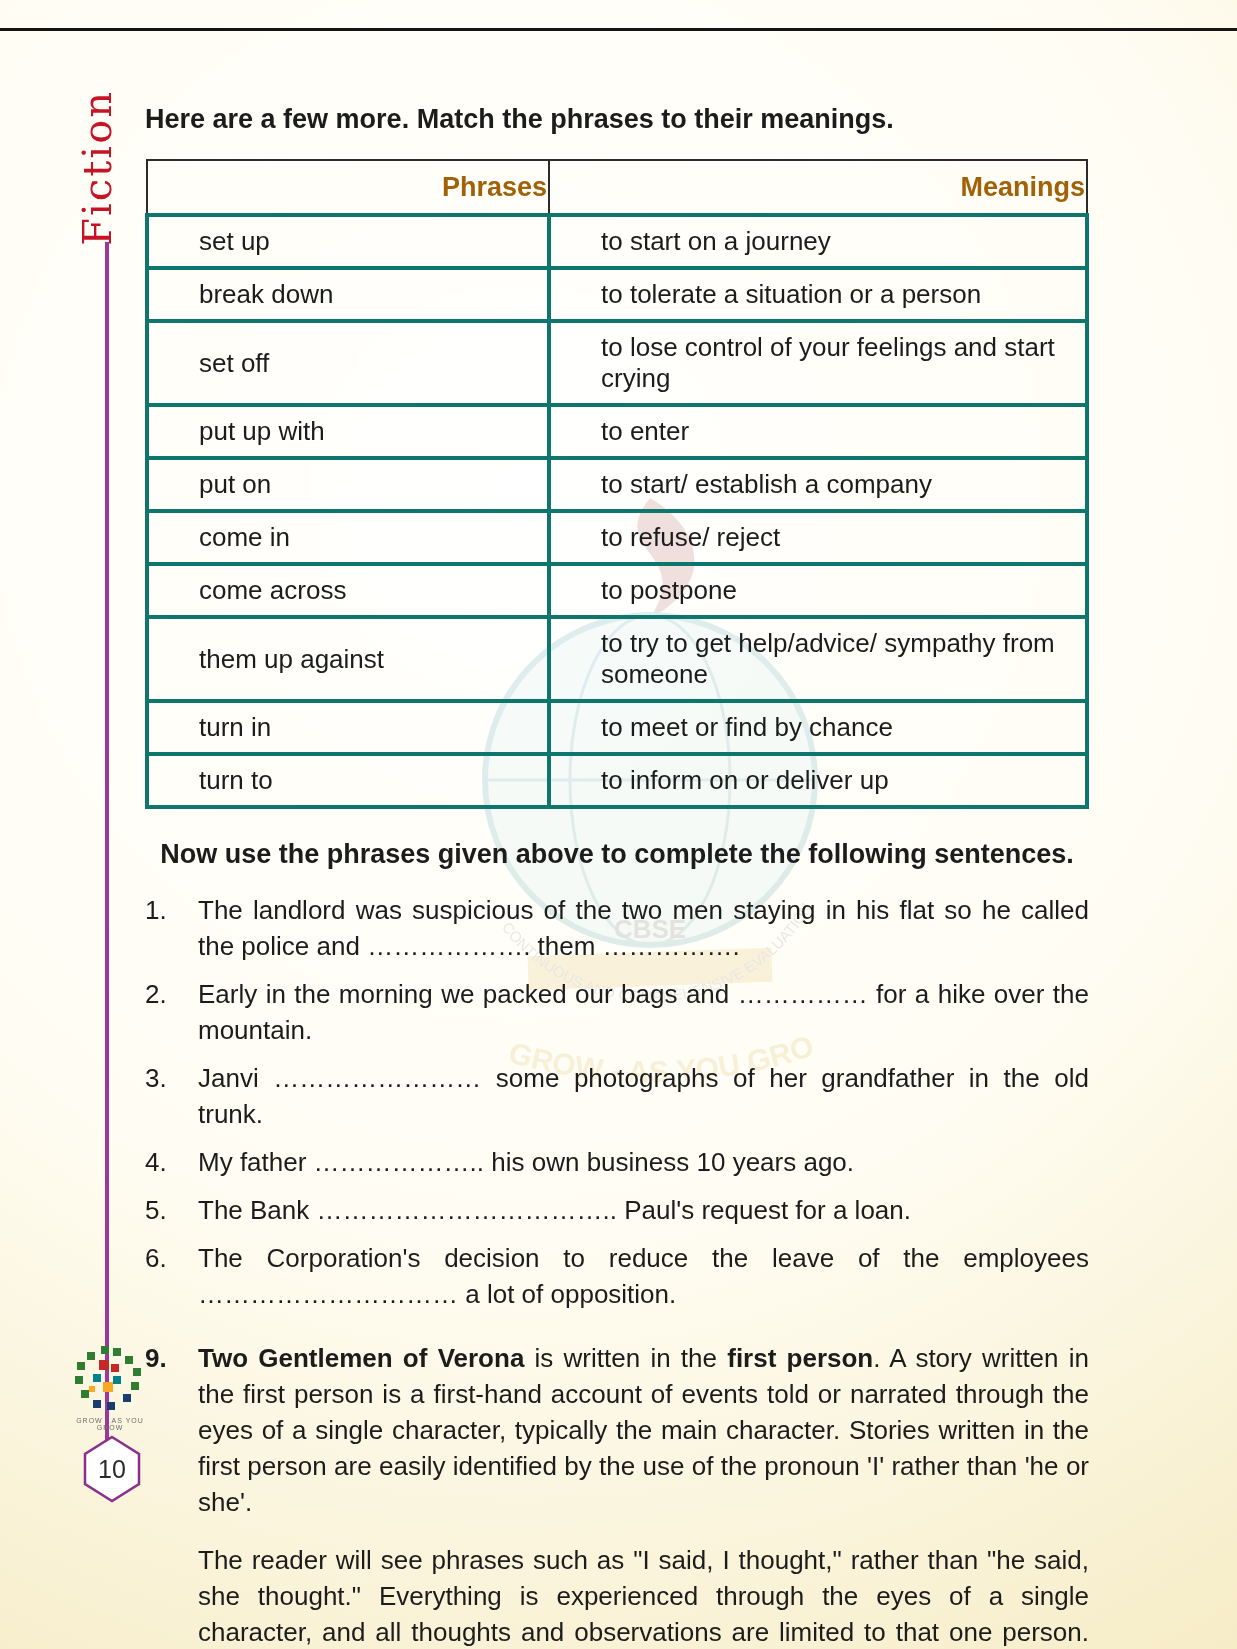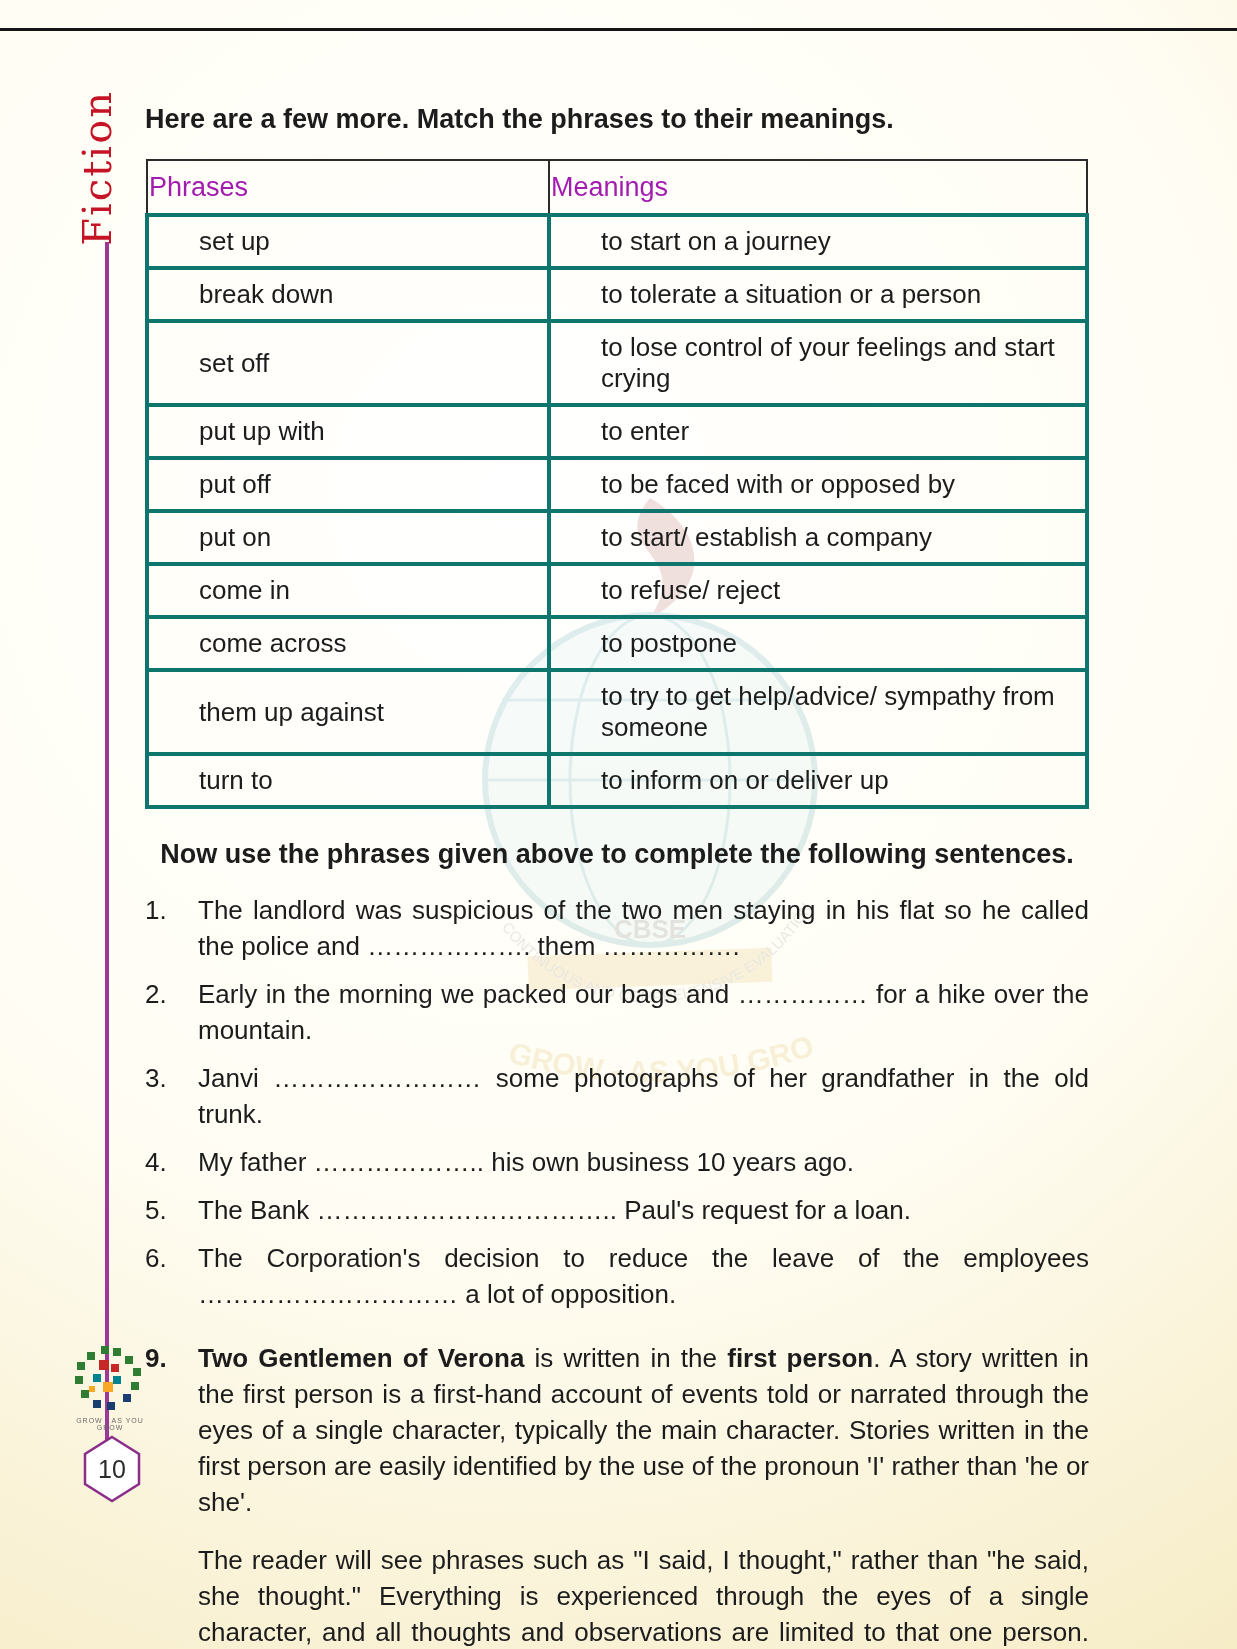--- a/index.html
+++ b/index.html
@@ -19,22 +19,22 @@
   .side-line { position:absolute; left:105px; top:242px; width:4px; height:1214px; background:#9c3896; z-index:1; }
 
   .watermark { position:absolute; left:410px; top:460px; width:480px; height:670px; opacity:0.13; z-index:1; pointer-events:none; }
 
   .page-content { position:absolute; left:145px; top:100px; width:944px; z-index:2; }
 
   .intro-heading { font-size:27px; font-weight:bold; margin:4px 0 24px 0; }
 
   table.match { border-collapse:collapse; width:100%; background:transparent; }
   table.match th {
-    border:2px solid #2b2b2b; font-size:27px; font-weight:normal; color:#a21caf;
-    height:50px; text-align:left;
+    border:2px solid #2b2b2b; font-size:27px; font-weight:bold; color:#a16207;
+    height:50px; text-align:right;
   }
   table.match td { border:4px solid #0f766e; font-size:26px; padding:9px 8px 9px 50px; }
   table.match td.c1, table.match th.c1 { width:340px; }
 
   .exercise-heading { font-size:27px; font-weight:bold; margin:30px 0 22px 0;text-align:center; }
 
   .sentence { display:flex; font-size:26px; line-height:36px; margin-bottom:12px; }
   .sentence .num { flex:0 0 53px; }
   .sentence .stext { flex:1; text-align:justify; }
   .q9 { margin-top:28px; }
@@ -99,38 +99,38 @@
         </tr>
       <tr>
           <td class="c1">set off</td>
           <td>to lose control of your feelings and start crying</td>
         </tr>
       <tr>
           <td class="c1">put up with</td>
           <td>to enter</td>
         </tr>
       <tr>
-          <td class="c1">put off</td>
-          <td>to be faced with or opposed by</td>
-        </tr>
-      <tr>
           <td class="c1">put on</td>
           <td>to start/ establish a company</td>
         </tr>
       <tr>
           <td class="c1">come in</td>
           <td>to refuse/ reject</td>
         </tr>
       <tr>
           <td class="c1">come across</td>
           <td>to postpone</td>
         </tr>
       <tr>
           <td class="c1">them up against</td>
           <td>to try to get help/advice/ sympathy from someone</td>
+        </tr>
+      <tr>
+          <td class="c1">turn in</td>
+          <td>to meet or find by chance</td>
         </tr>
       <tr>
           <td class="c1">turn to</td>
           <td>to inform on or deliver up</td>
         </tr>
     </tbody>
   </table>
 
   <div class="exercise-heading">Now use the phrases given above to complete the following sentences.</div>
 

